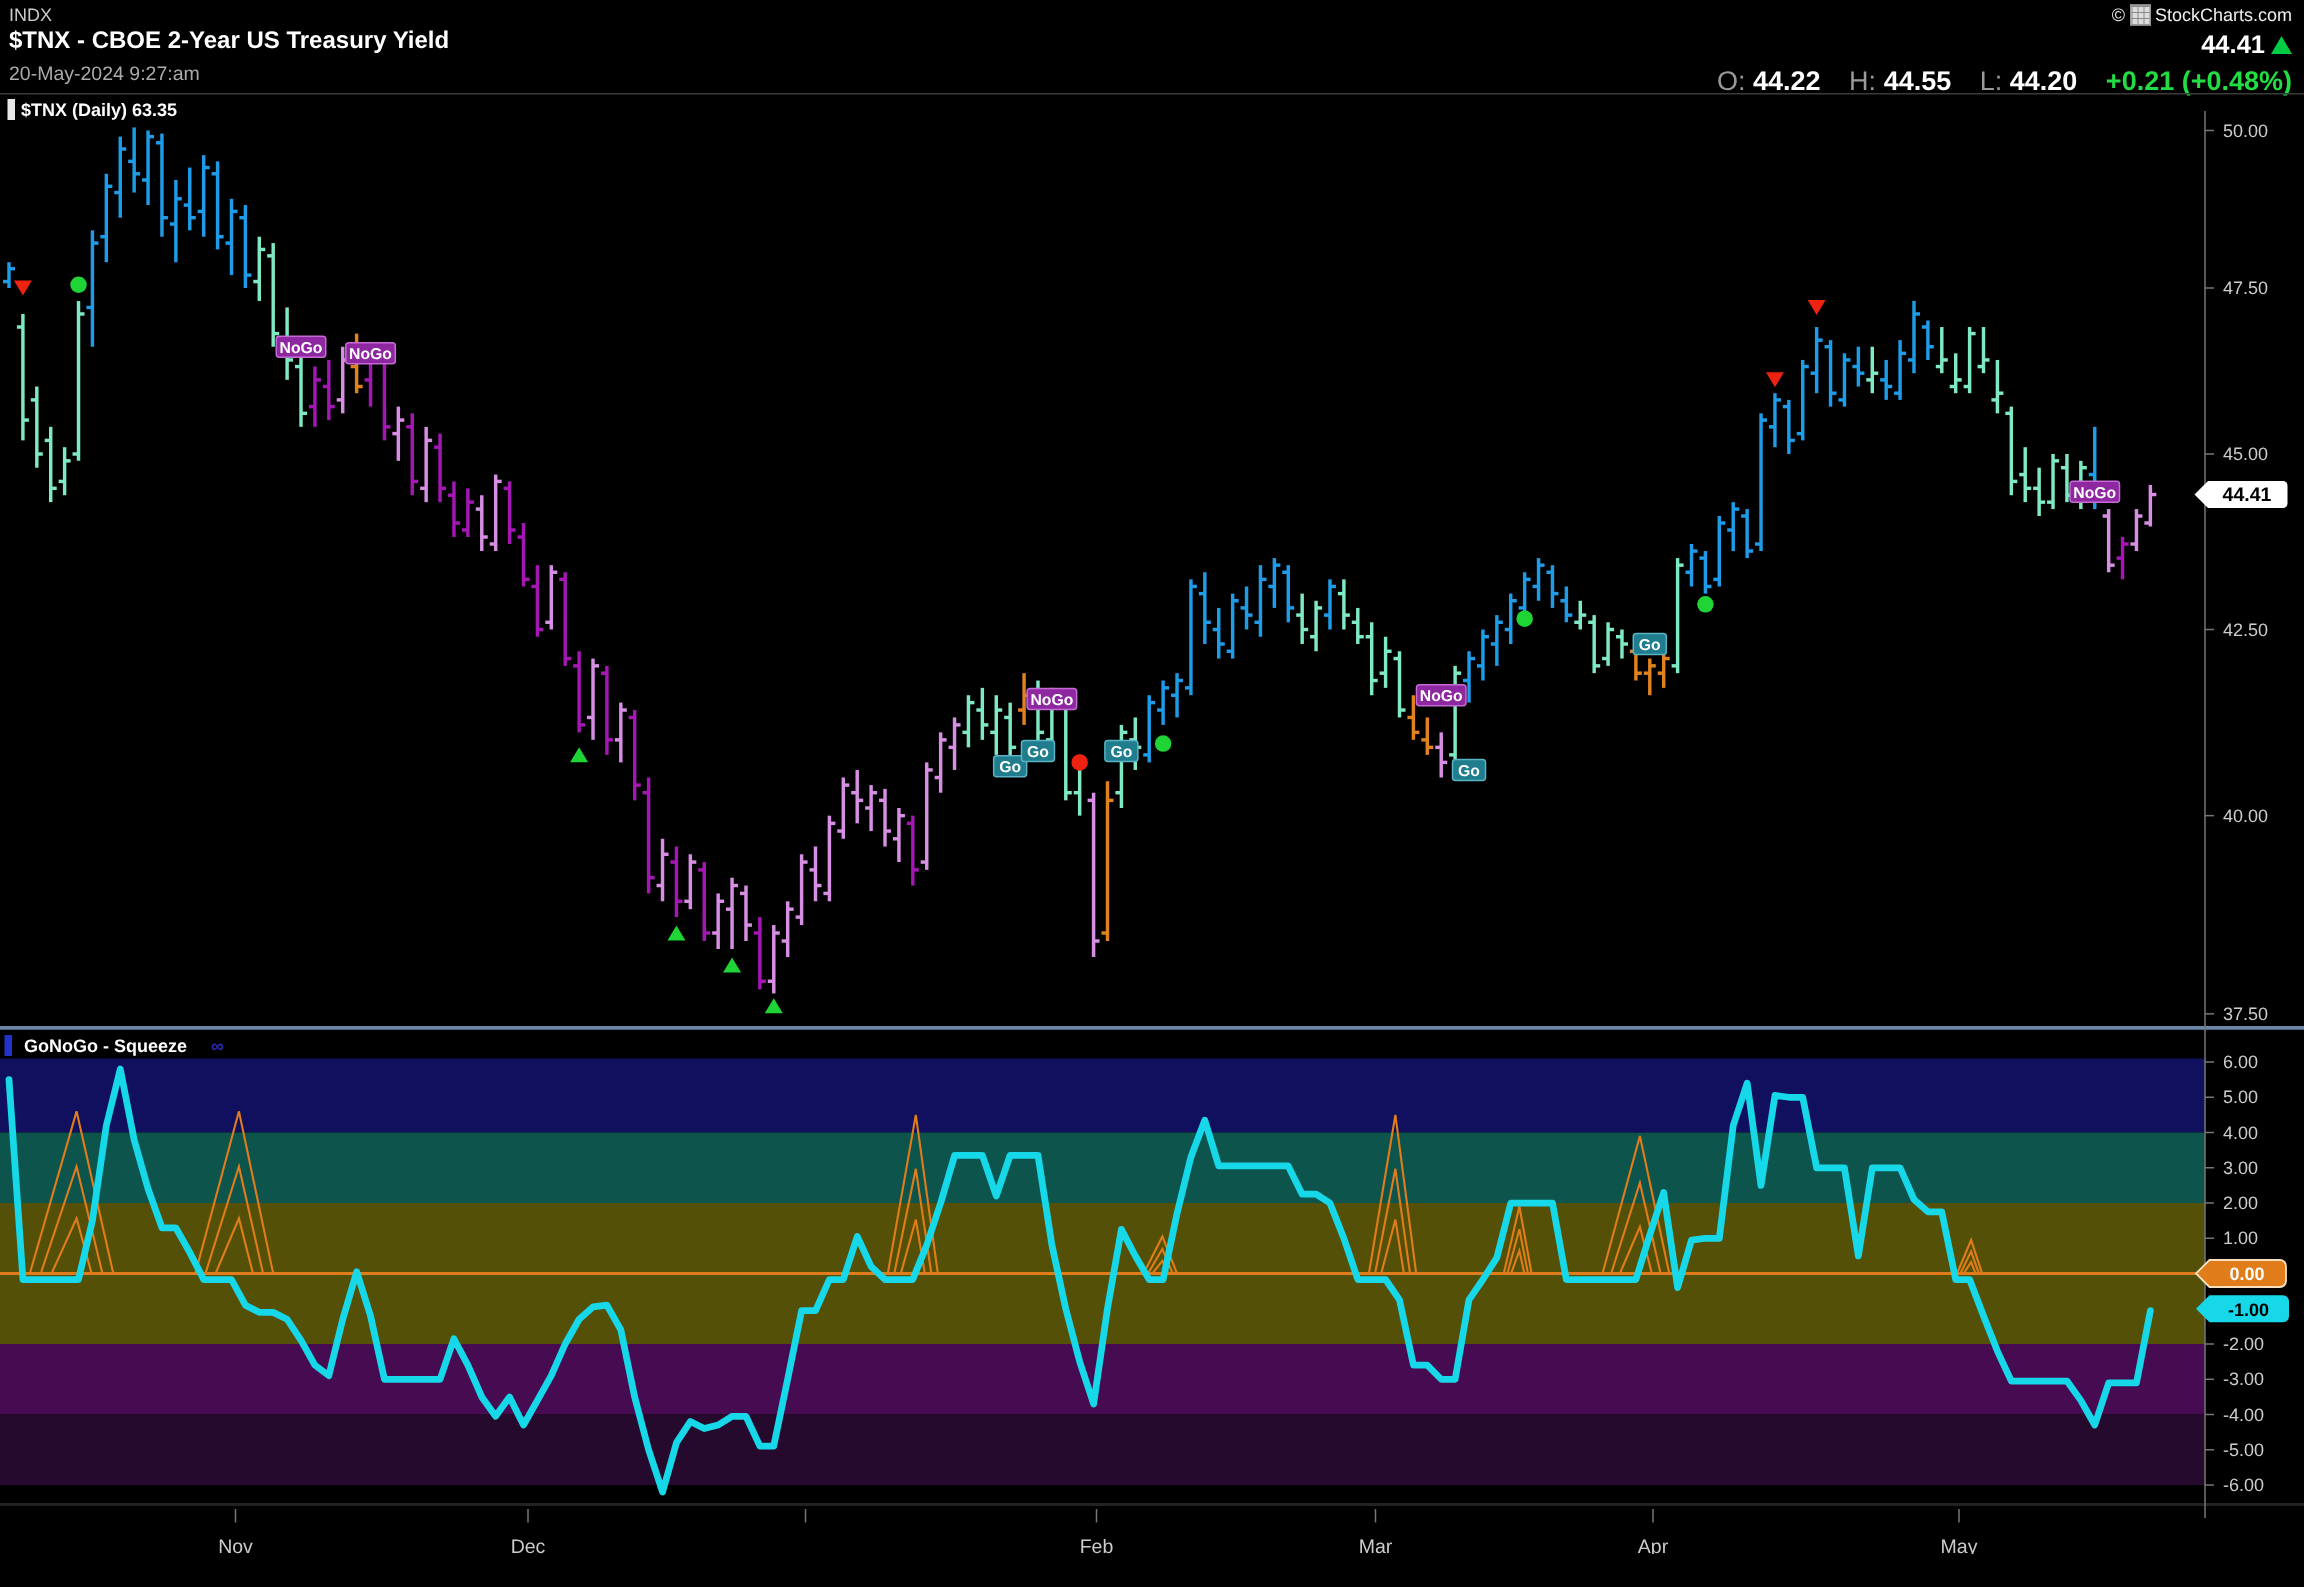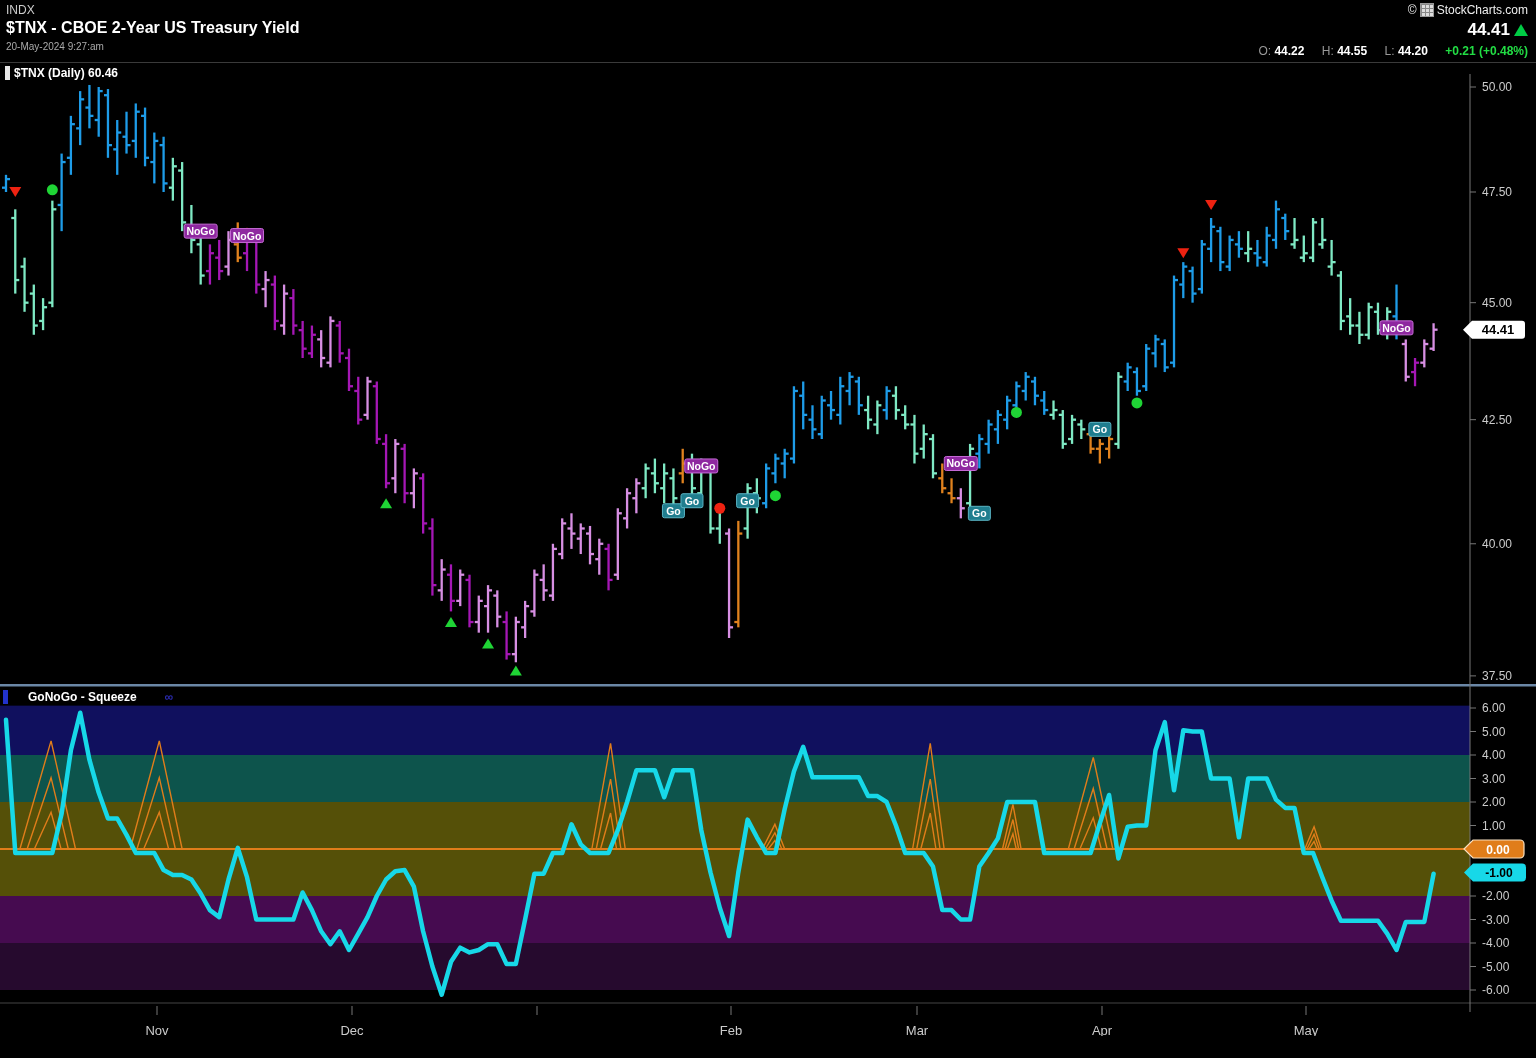--- a/index.html
+++ b/index.html
@@ -1,34 +1,34 @@
 <!DOCTYPE html>
 <html><head>
 <meta charset="utf-8">
 <style>
   html,body{margin:0;padding:0;background:#000;}
   .screen{position:relative;width:1536px;height:1036px;background:#000;overflow:hidden;
           font-family:"Liberation Sans","DejaVu Sans",sans-serif;}
   .abs{position:absolute;}
   .hdr-exchange{left:6px;top:3px;font-size:12px;color:#cccccc;}
   .hdr-title{left:6px;top:19px;font-size:16px;font-weight:bold;color:#ffffff;}
-  .hdr-date{left:6px;top:41px;font-size:10px;color:#aaaaaa;text-align:right;}
+  .hdr-date{left:6px;top:41px;font-size:13px;color:#aaaaaa;text-align:right;}
   .hdr-credit{right:8px;top:3px;font-size:12px;color:#eeeeee;display:flex;align-items:center;gap:3px;}
   .sc-logo{display:inline-block;width:12px;height:12px;background:
      linear-gradient(#888 1px,transparent 1px),linear-gradient(90deg,#888 1px,transparent 1px),#ddd;
      background-size:4px 4px;border:1px solid #999;}
   .hdr-last{right:26px;top:20px;font-size:17px;font-weight:bold;color:#ffffff;}
   .up-arrow{position:absolute;right:8px;top:24px;width:0;height:0;border-left:7px solid transparent;
      border-right:7px solid transparent;border-bottom:12px solid #00cc44;}
-  .hdr-ohlc{right:8px;top:44px;font-size:12px;color:#999;}
+  .hdr-ohlc{right:8px;top:44px;font-size:18px;color:#999;}
   .hdr-ohlc b{color:#fff;font-weight:bold;margin-right:14px;}
   .hdr-ohlc .chg{color:#22dd44;font-weight:bold;margin-right:0;}
   .hdr-divider{left:0;top:62px;width:1536px;height:1px;background:#3a3a3a;}
   .legend-main{left:5px;top:66px;font-size:12px;font-weight:bold;color:#ffffff;display:flex;align-items:center;gap:4px;}
-  .legend-sq{left:3px;top:690px;font-size:12px;font-weight:bold;color:#ffffff;display:flex;align-items:flex-end;gap:20px;}
+  .legend-sq{left:3px;top:690px;font-size:12px;font-weight:bold;color:#ffffff;display:flex;align-items:flex-end;gap:8px;}
   .block{display:inline-block;width:5px;height:14px;}
   .block-white{background:#e8e8e8;}
   .block-blue{background:#2233cc;}
   .sq-param{color:#2a2ab0;font-weight:bold;font-size:12px;margin-left:8px;}
   svg text{font-family:"Liberation Sans","DejaVu Sans",sans-serif;}
 </style>
 </head>
 <body>
 
 <div class="screen">
@@ -993,21 +993,21 @@
         <line x1="1306" y1="1006" x2="1306" y2="1015" stroke="#777777"></line>
         <text x="1306" y="1035" font-size="13" fill="#cccccc" text-anchor="middle" font-weight="normal">May</text>
         <line x1="537" y1="1006" x2="537" y2="1015" stroke="#777777"></line>
         <text x="537" y="1051" font-size="13" fill="#cccccc" text-anchor="middle" font-weight="normal">2024</text>
       </g>
       <rect x="0" y="63" width="1470" height="949" fill="transparent"></rect>
     </svg>
 
   <div class="abs legend-main">
     <span class="block block-white"></span>
-    <span>$TNX (Daily) 60.46</span>
+    <span>$TNX (Daily) 63.35</span>
   </div>
 
   <div class="abs legend-sq">
     <span class="block block-blue"></span>
     <span>GoNoGo - Squeeze</span>
     <span class="sq-param">∞</span>
   </div>
 
 </div>
 

